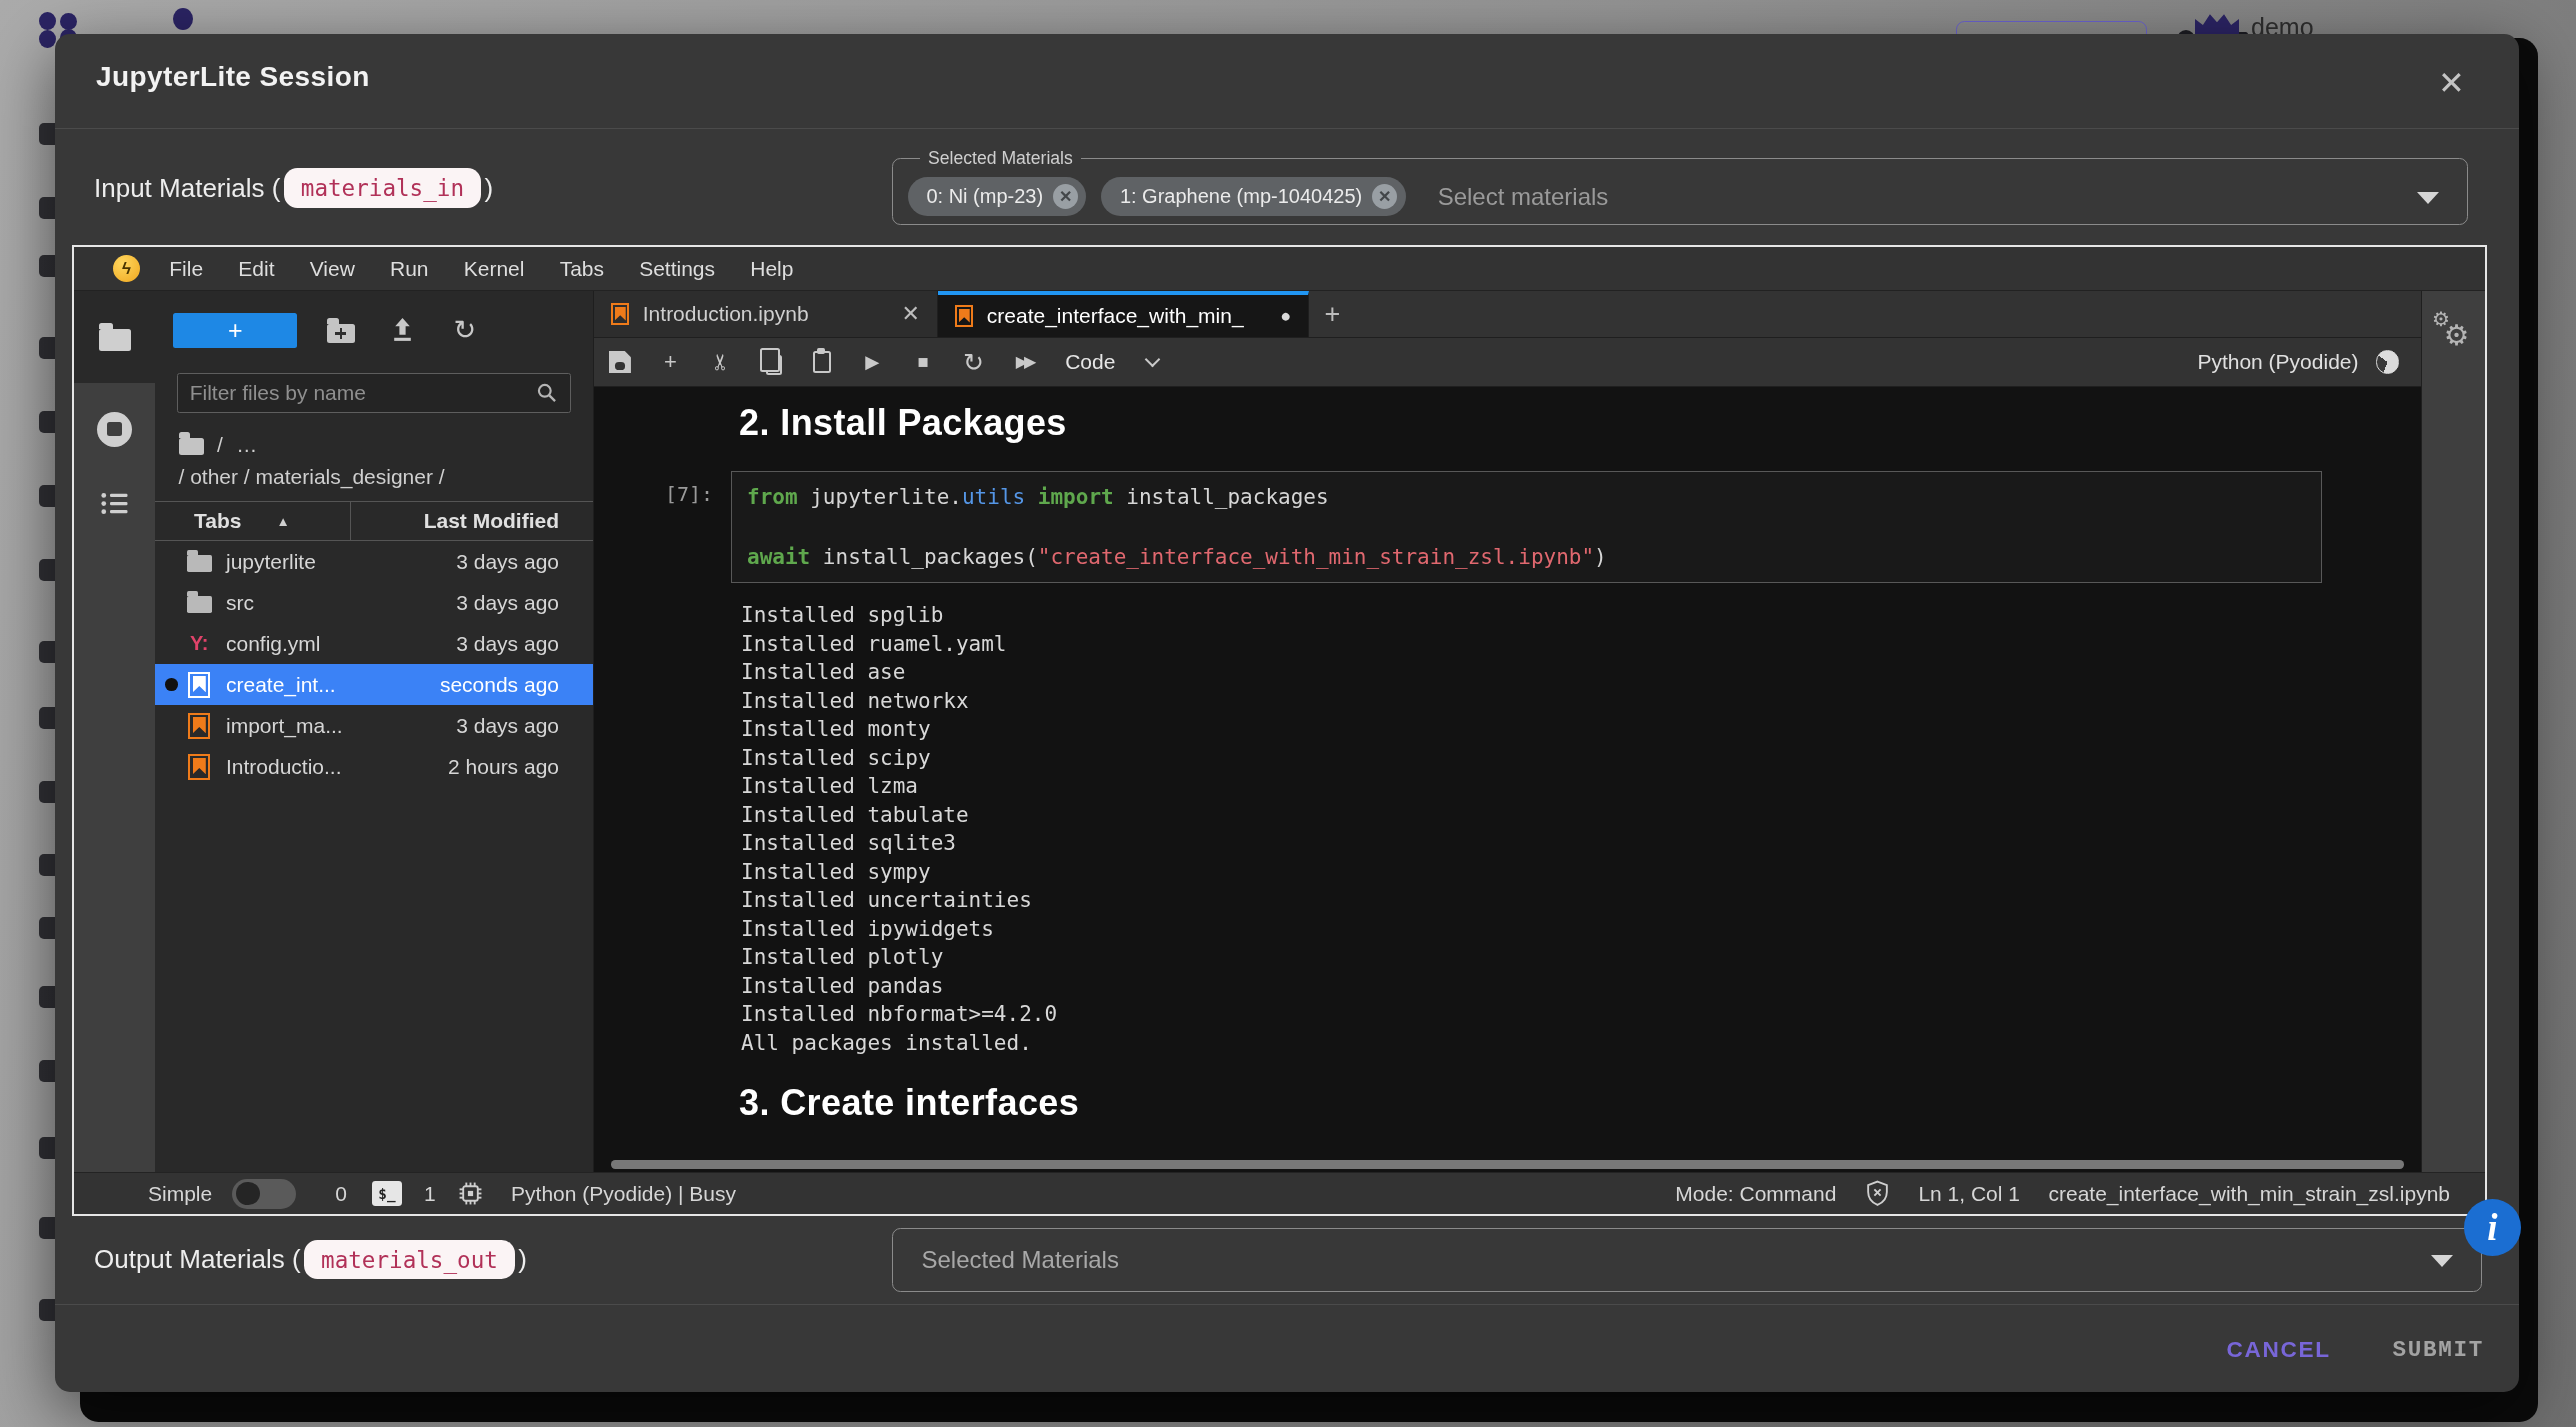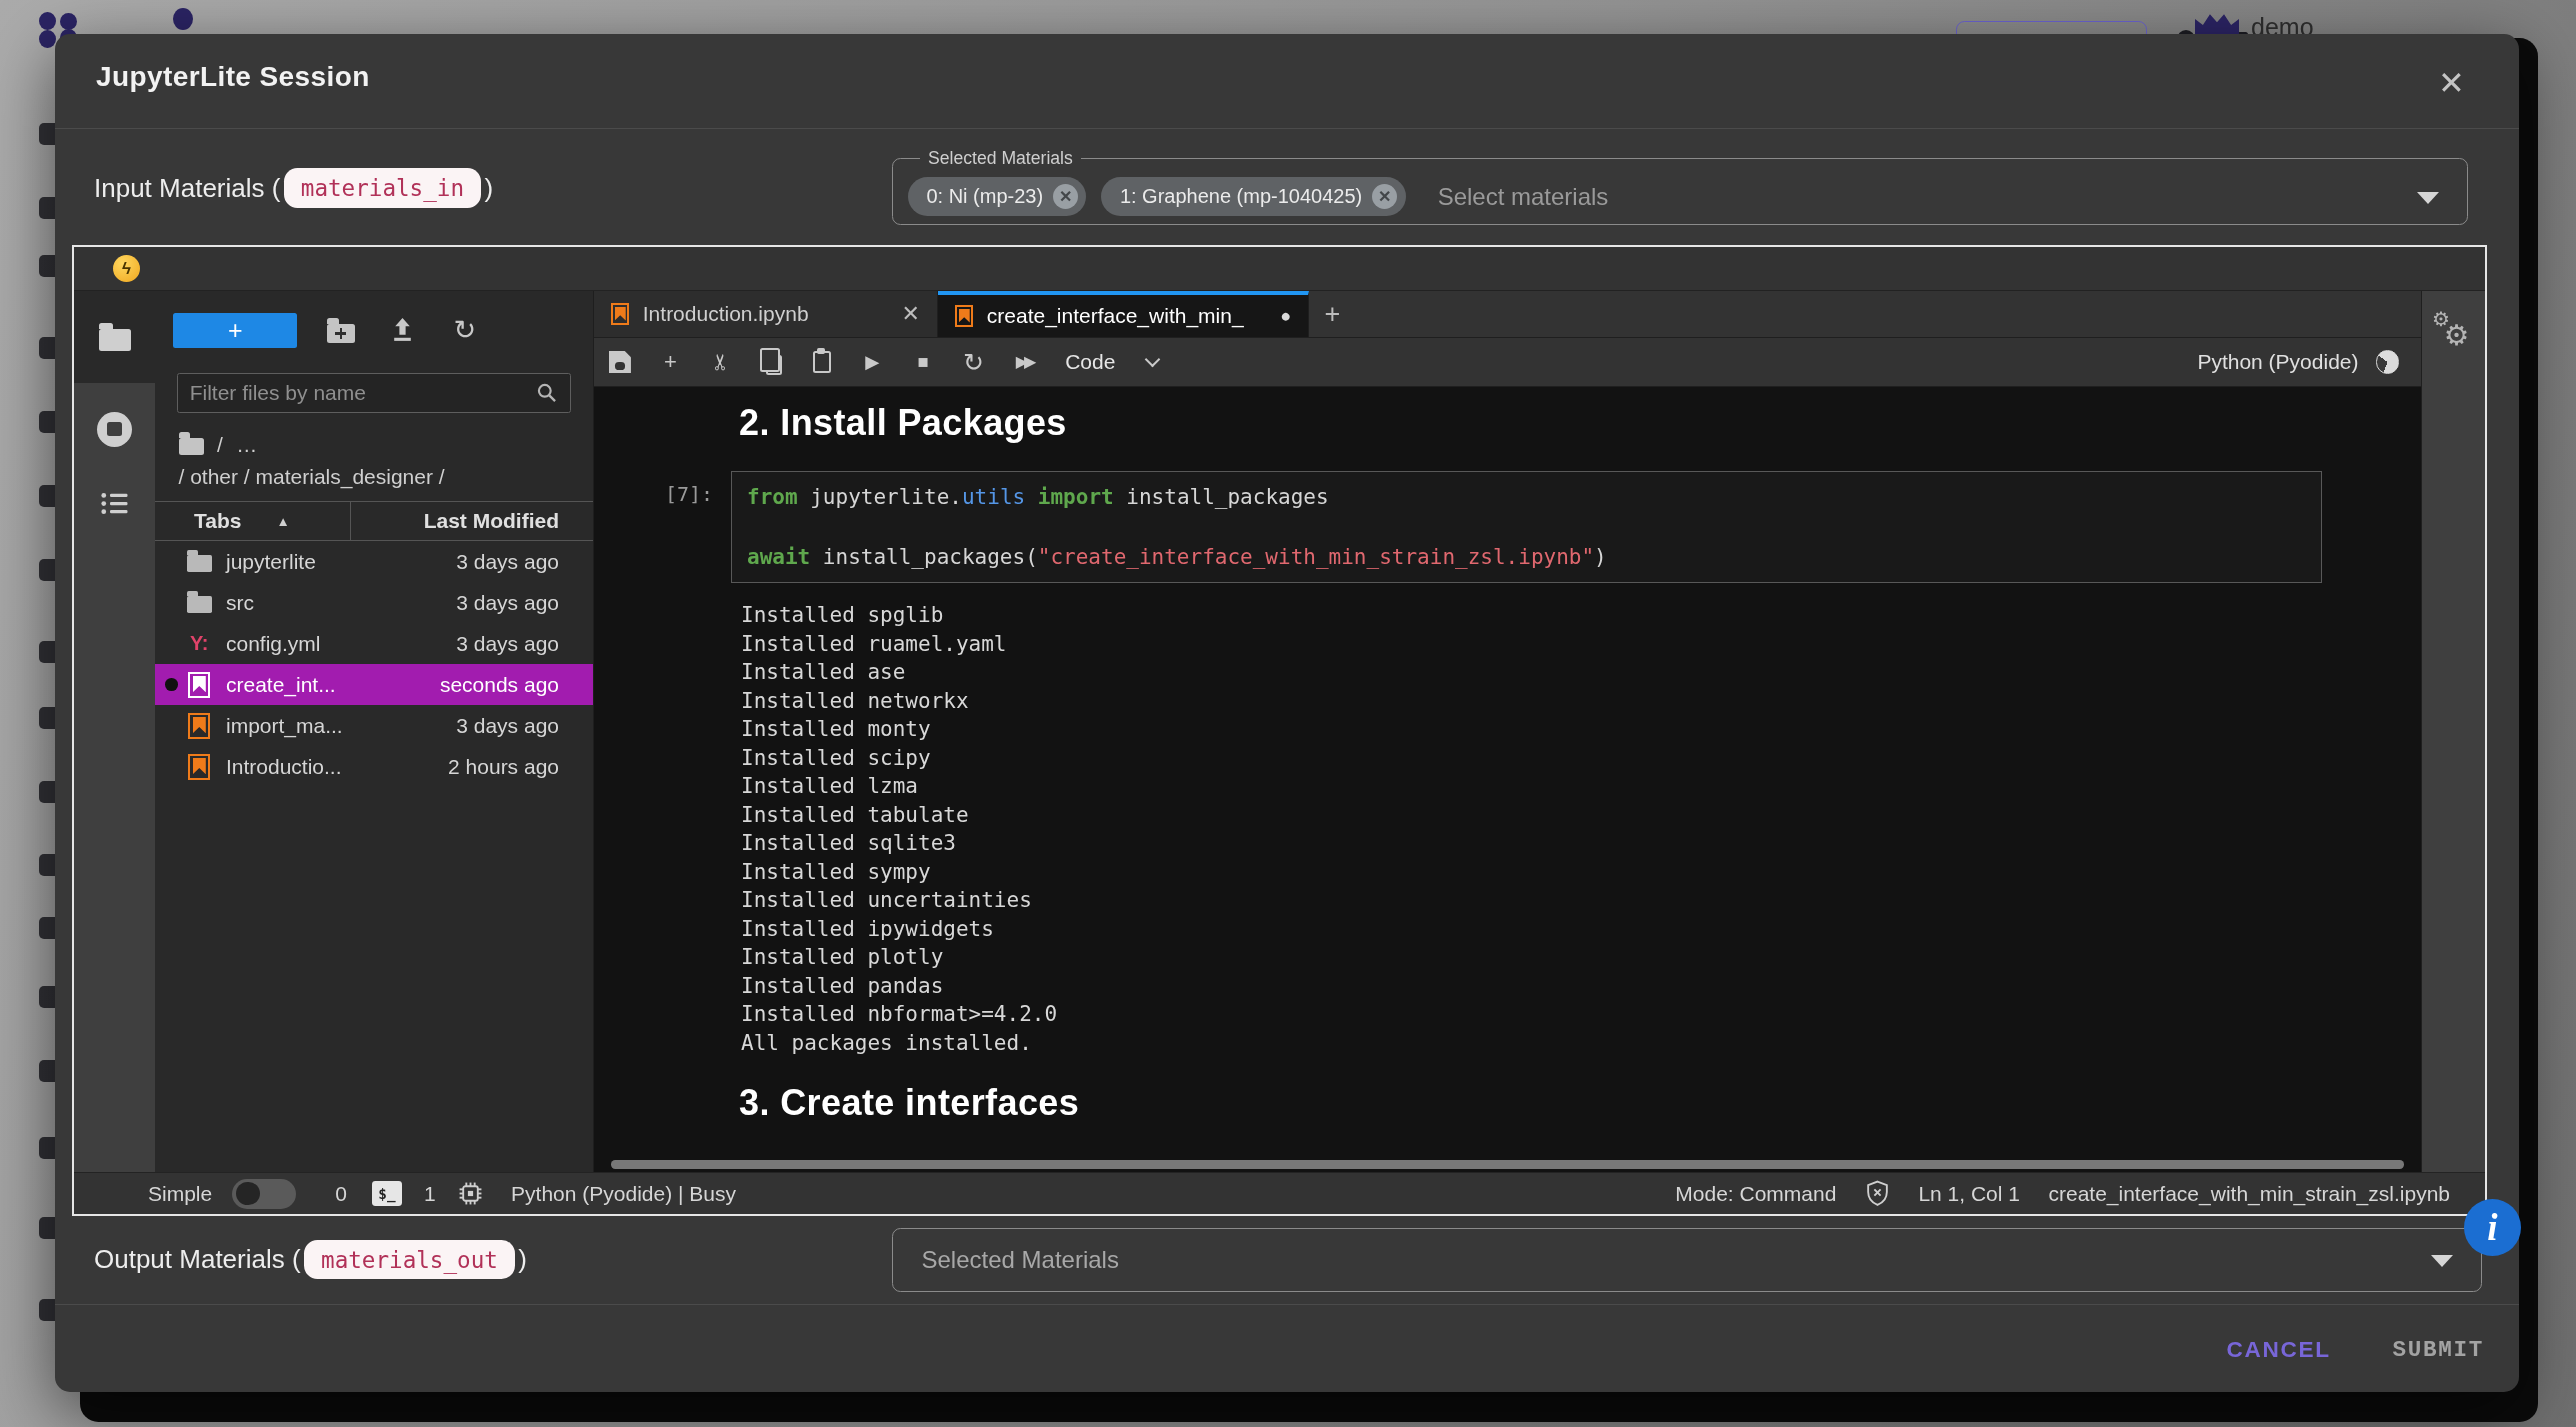--- a/index.html
+++ b/index.html
@@ -83,21 +83,21 @@
   .icon-folder.crumb { width:25px; height:17.6px; background:#c4c4c4; margin-top:3.4px; }
   .crumb-line2 { margin-top:8.4px; color:#cfcfcf; }
   .fb-header { margin-top:11.7px; height:40px; border-top:0.8px solid #555; border-bottom:0.8px solid #555; position:relative;
     display:flex; align-items:center; font-weight:bold; color:#e0e0e0; }
   .fh-name { padding-left:39px; }
   .fh-sort { margin-left:35px; font-size:13.4px; color:#cfcfcf; }
   .fh-div { position:absolute; left:195px; top:0; width:0.8px; height:100%; background:#555; }
   .fh-mod { position:absolute; right:34px; }
   .file-row { display:flex; align-items:center; height:41px; padding:0 34px 0 10px; cursor:pointer; }
   .run-dot { width:12.6px; height:12.6px; border-radius:50%; background:#111; visibility:hidden; flex:0 0 auto; }
-  .file-row.selected { background:#a21caf; color:#fff; }
+  .file-row.selected { background:#3b82f6; color:#fff; }
   .file-row.selected .run-dot { visibility:visible; }
   .ficon { width:30px; height:30px; margin-left:6.7px; position:relative; display:flex; align-items:center; justify-content:center; flex:0 0 auto; }
   .ficon .shape { display:none; }
   .ficon.folder .shape { display:block; width:25px; height:17.6px; background:#b9b9b9; border-radius:1.7px; position:relative; margin-top:4.2px; }
   .ficon.folder .shape::before { content:''; position:absolute; top:-5px; left:0; width:45%; height:5px; background:inherit; border-radius:1.7px 1.7px 0 0; }
   .ficon.yaml .glyph { font-style:normal; font-weight:bold; font-size:20px; color:#e0436a; }
   .ficon.notebook .shape { display:block; width:22px; height:26px; border:2.5px solid #ef7b1a; position:relative; }
   .ficon.notebook .shape::before { content:''; position:absolute; left:2.5px; right:2.5px; top:2.5px; bottom:3.4px; background:#ef7b1a;
     clip-path:polygon(0 0,100% 0,100% 100%,50% 62%,0 100%); }
   .file-row.selected .ficon.notebook .shape { border-color:#fff; }
@@ -244,20 +244,38 @@
         </span>
       </div>
     <span class="sel-placeholder">Select materials</span>
     <span class="tri-caret"></span>
   </fieldset>
 
   <div class="jframe">
 
     <div class="jmenubar">
       <span class="jlogo">ϟ</span>
+      <nav class="jmenu">
+
+          <span class="menu-item">File</span>
+
+          <span class="menu-item">Edit</span>
+
+          <span class="menu-item">View</span>
+
+          <span class="menu-item">Run</span>
+
+          <span class="menu-item">Kernel</span>
+
+          <span class="menu-item">Tabs</span>
+
+          <span class="menu-item">Settings</span>
+
+          <span class="menu-item">Help</span>
+        </nav>
     </div>
 
     <div class="jmain">
 
       <div class="jtabstrip">
         <div class="jtab-active">
           <span class="icon-folder"></span>
         </div>
         <span class="icon-running"></span>
         <svg class="icon-toc" width="30" height="25" viewBox="0 0 24 20">

